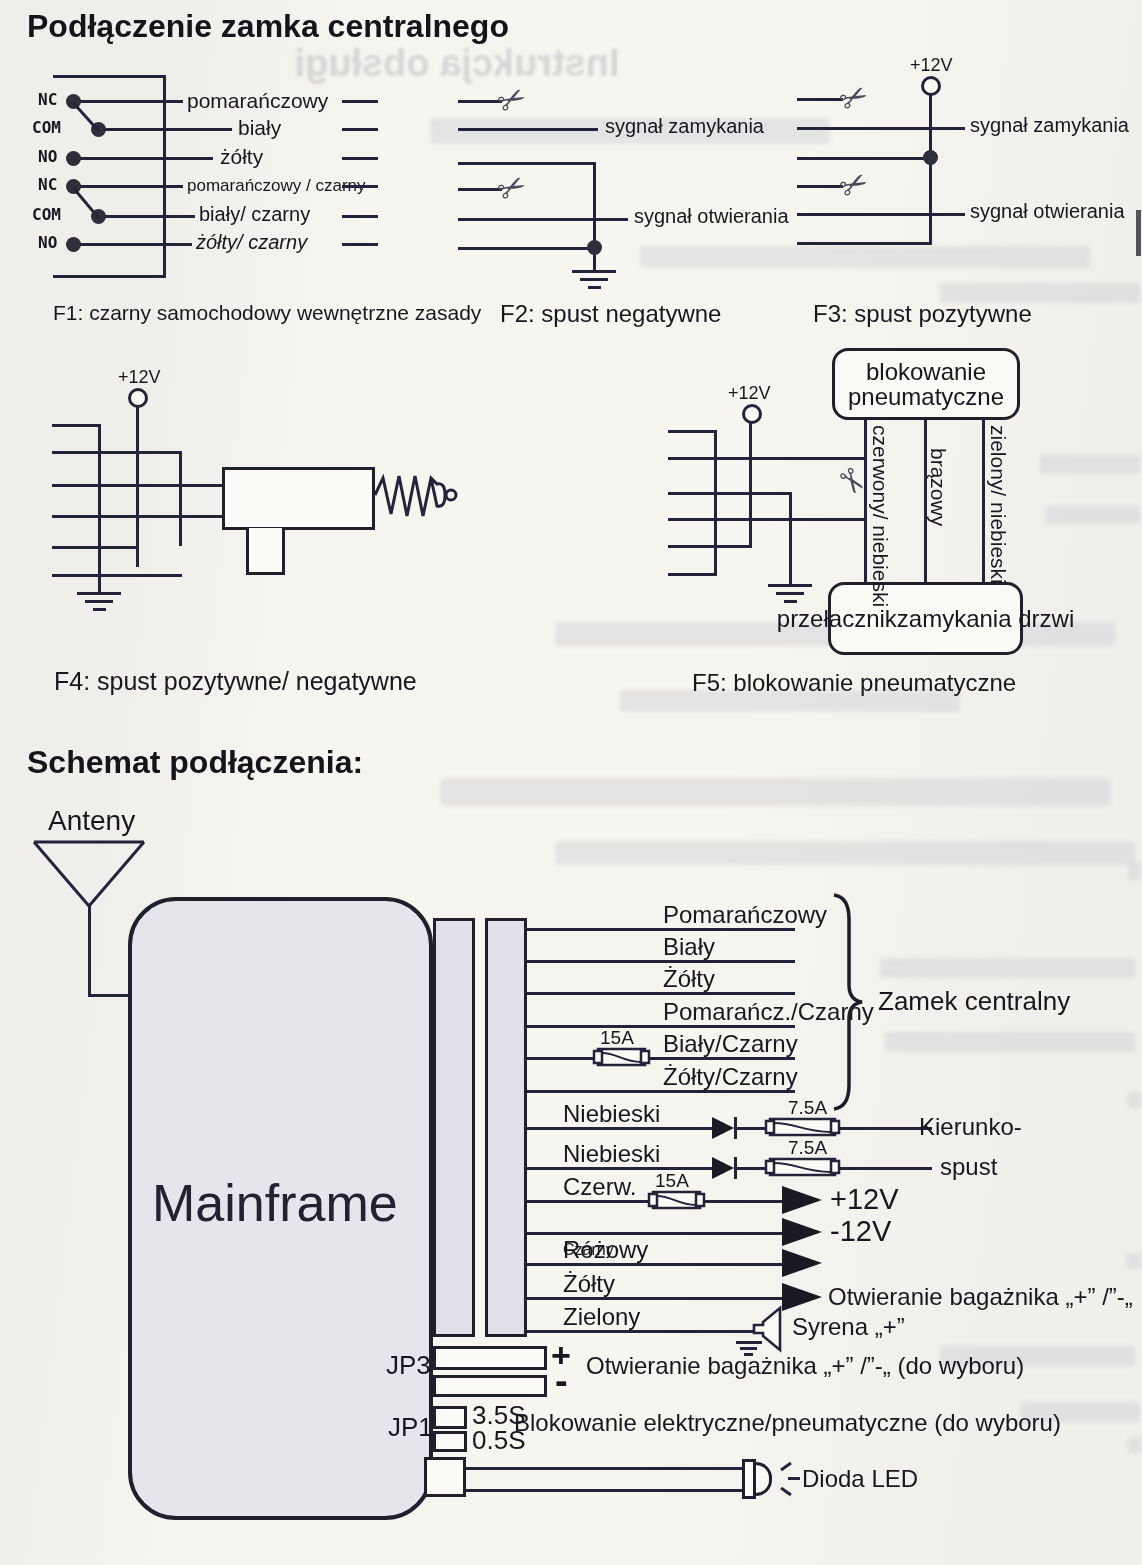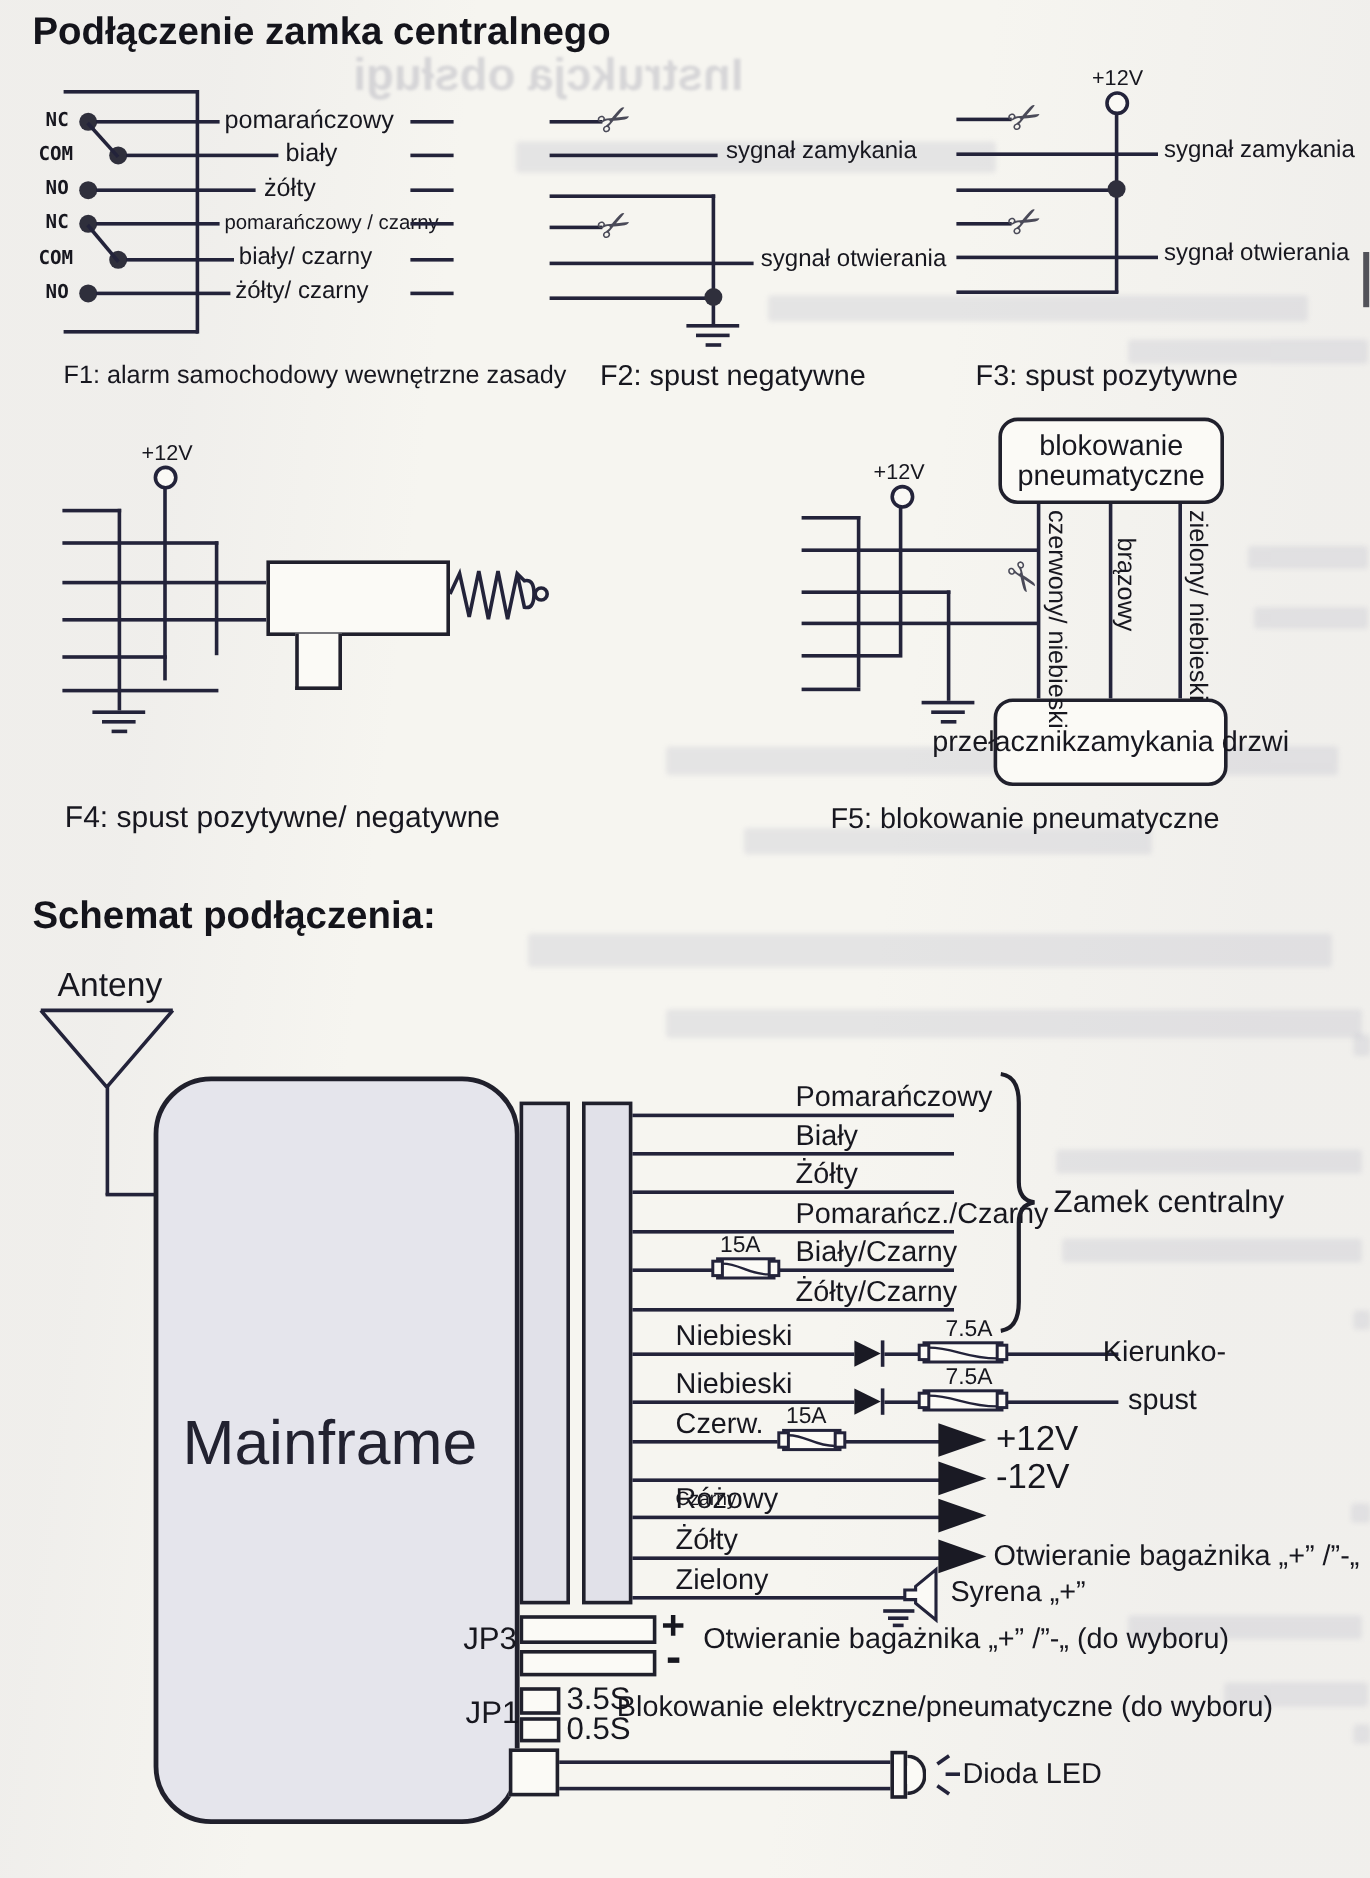--- a/index.html
+++ b/index.html
@@ -74,30 +74,30 @@
   <div class="hl" style="left:80px;top:157px;width:133px;"></div>
   <div class="hl" style="left:80px;top:185px;width:103px;"></div>
   <div class="hl" style="left:105px;top:215px;width:90px;"></div>
   <div class="hl" style="left:80px;top:243px;width:112px;"></div>
 
   <div class="t" style="left:187px;top:90px;font-size:21px;">pomarańczowy</div>
   <div class="t" style="left:238px;top:117px;font-size:21px;">biały</div>
   <div class="t" style="left:220px;top:146px;font-size:21px;">żółty</div>
   <div class="t" style="left:187px;top:177px;font-size:17px;">pomarańczowy / czarny</div>
   <div class="t" style="left:199px;top:204px;font-size:20px;">biały/ czarny</div>
-  <div class="t" style="left:196px;top:232px;font-size:20px;">żółty/ czarny</div>
+  <div class="t" style="left:196px;top:232px;font-size:20px;font-style:italic;">żółty/ czarny</div>
 
   <div class="hl" style="left:342px;top:100px;width:36px;"></div>
   <div class="hl" style="left:342px;top:128px;width:36px;"></div>
   <div class="hl" style="left:342px;top:157px;width:36px;"></div>
   <div class="hl" style="left:342px;top:185px;width:36px;"></div>
   <div class="hl" style="left:342px;top:215px;width:36px;"></div>
   <div class="hl" style="left:342px;top:243px;width:36px;"></div>
 
-  <div class="t" style="left:53px;top:302px;font-size:21px;">F1:  alarm samochodowy wewnętrzne zasady</div>
+  <div class="t" style="left:53px;top:302px;font-size:21px;">F1:  czarny samochodowy wewnętrzne zasady</div>
 
   <div class="hl" style="left:458px;top:100px;width:44px;"></div>
   <span class="scis" style="left:498px;top:80px;transform:rotate(-28deg);">✂</span>
   <div class="hl" style="left:458px;top:128px;width:140px;"></div>
   <div class="t" style="left:605px;top:116px;font-size:20px;">sygnał zamykania</div>
   <div class="hl" style="left:458px;top:162px;width:138px;"></div>
   <div class="hl" style="left:458px;top:188px;width:44px;"></div>
   <span class="scis" style="left:498px;top:168px;transform:rotate(-28deg);">✂</span>
   <div class="hl" style="left:458px;top:218px;width:170px;"></div>
   <div class="t" style="left:634px;top:206px;font-size:20px;">sygnał otwierania</div>

